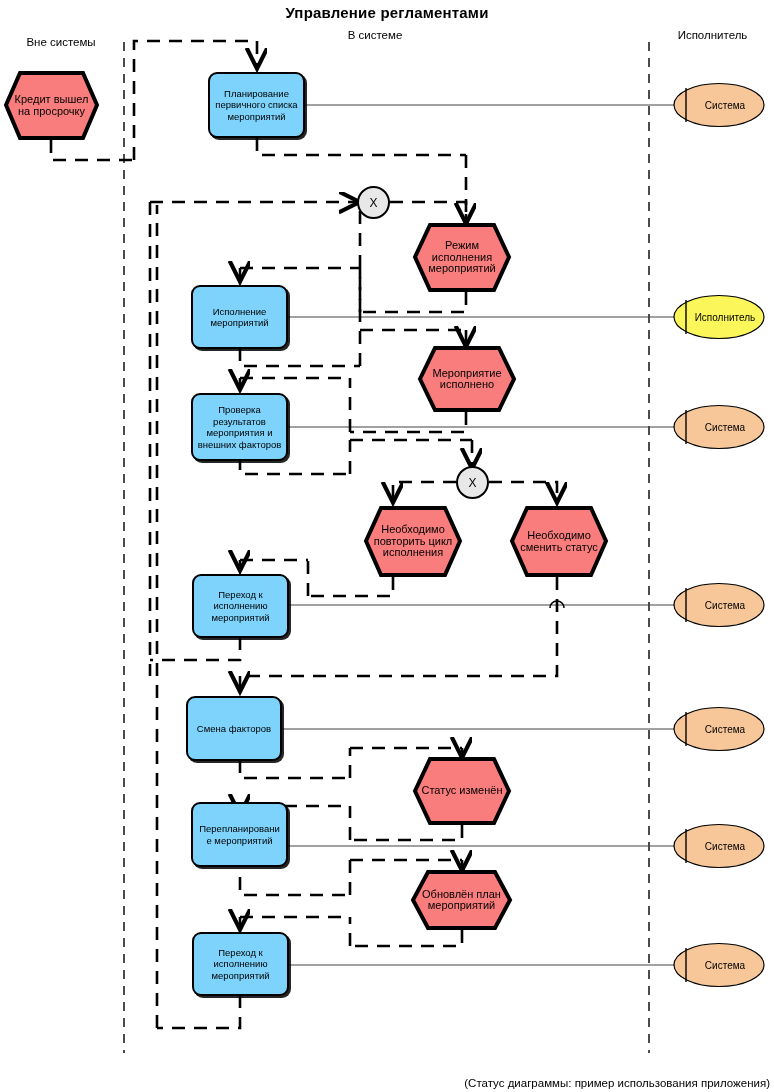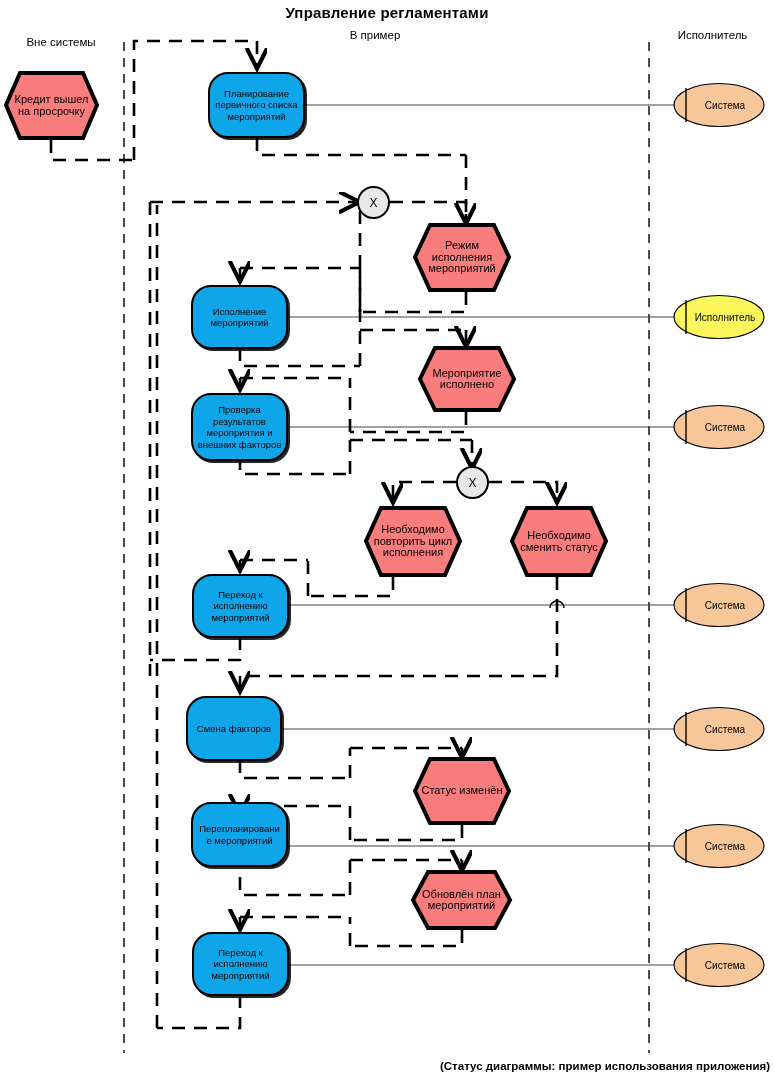--- a/index.html
+++ b/index.html
@@ -34,39 +34,38 @@
   .lane-label {
     position: absolute;
     font-size: 11.5px;
     text-align: center;
     white-space: nowrap;
   }
   .footer {
     position: absolute;
     font-size: 11.5px;
     right: 4px;
-    bottom: 20px;
+    bottom: 3px;
     white-space: nowrap;
-    font-weight: bold;
   }
   .node {
     position: absolute;
     display: flex;
     align-items: center;
     justify-content: center;
     text-align: center;
     font-size: 9.5px;
     line-height: 11.5px;
     box-sizing: border-box;
     color: #000;
   }
   .task {
-    background: #0ea5e9;
+    background: #7dd3fc;
     border: 2.5px solid #000;
-    border-radius: 20px;
+    border-radius: 9px;
     box-shadow: 2px 2px 0 rgba(0,0,0,0.85);
     padding: 2px 3px;
     justify-content: center;
   }
   .hexwrap {
     position: absolute;
   }
   .hexwrap svg { display:block; }
   .hextext {
     position: absolute;
@@ -204,21 +203,21 @@
   </g>
 
   <g fill="none" stroke="#000" stroke-width="1.6">
     <path d="M550,608 A7,7 0 0 1 564,608"></path>
   </g>
 </svg>
 
 <div class="ttl">Управление регламентами</div>
 
 <div class="lane-label" style="left:6px; top:36px; width:110px;text-align:center;">Вне системы</div>
-<div class="lane-label" style="left:310px; top:29px; width:130px;">В пример</div>
+<div class="lane-label" style="left:310px; top:29px; width:130px;">В системе</div>
 <div class="lane-label" style="left:655px; top:29px; width:115px;">Исполнитель</div>
 
 <div class="hexwrap" style="left:3px; top:70px; width:97px; height:71px;">
   <svg width="97" height="71" viewBox="0 0 97 71">
       <polygon points="17,3 80,3 94,35 80,68 17,68 3,35" fill="#fa7d7d" stroke="#000" stroke-width="4"></polygon>
     </svg>
   <div class="hextext" style="padding:0 4px;">Кредит вышел на просрочку</div>
 </div>
 
 <div class="hexwrap" style="left:412px; top:222px; width:100px; height:71px;">

